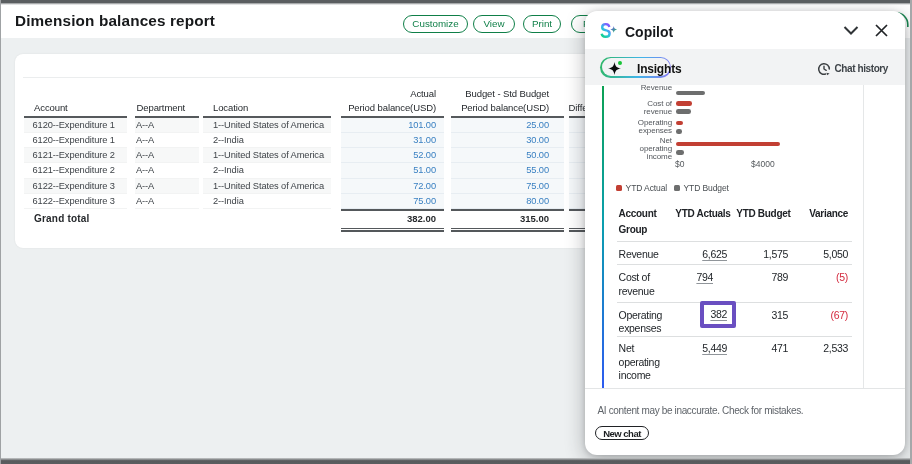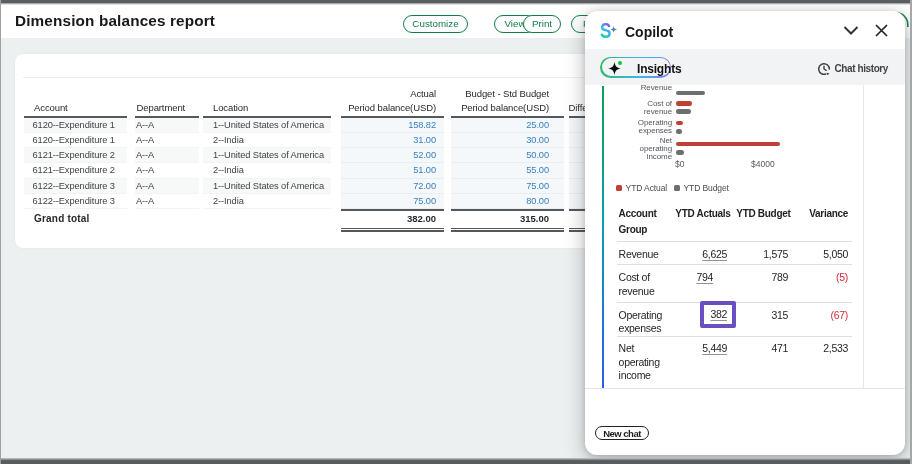--- a/index.html
+++ b/index.html
@@ -65,21 +65,21 @@
 #newchat{left:10px;top:415px;width:54px;height:14px;border:1.4px solid #202225;border-radius:9.5px;box-sizing:border-box;font-size:9.5px;font-weight:bold;color:#1b1e20;text-align:center;line-height:14.5px;letter-spacing:-.5px;}
 </style>
 </head>
 <body>
 <div class="abs" id="band"></div>
 <div class="abs" id="content"></div>
 <div class="abs" id="card"></div>
 <div class="abs" id="carddiv"></div>
 <div class="abs" id="title">Dimension balances report</div>
 <div class="pill" style="left:403px;width:65px;">Customize</div>
-<div class="pill" style="left:494px;width:42px;">View</div>
+<div class="pill" style="left:473px;width:42px;">View</div>
 <div class="pill" style="left:523px;width:38px;">Print</div>
 <div class="pill" style="left:571px;width:52px;text-align:left;padding-left:11px;">First</div>
 <svg class="abs" style="left:884px;top:11px;" width="26" height="16" viewBox="0 0 26 16">
     <path d="M4 1.8 L12.2 1.8 A 11.6 11.6 0 0 1 23.8 13.4 L23.8 16" fill="none" stroke="#168850" stroke-width="1.6"></path>
   </svg>
 
 <div class="hd" style="left:34px;top:102px;">Account</div>
 <div class="hd" style="left:136.5px;top:102px;">Department</div>
 <div class="hd" style="left:213px;top:102px;">Location</div>
 <div class="hd hr" style="right:476px;top:87.5px;">Actual</div>
@@ -89,21 +89,21 @@
 <div class="hd" style="left:568.5px;top:102px;">Difference</div>
 <div class="hb" style="left:24px;width:103px;"></div>
 <div class="hb" style="left:134.5px;width:64.5px;"></div>
 <div class="hb" style="left:202.5px;width:128.5px;"></div>
 <div class="hb" style="left:341px;width:102.5px;"></div>
 <div class="hb" style="left:451px;width:113px;"></div>
 <div class="hb" style="left:568.5px;width:24px;"></div>
 <div class="tc k1 ra" style="top:117.5px;">6120--Expenditure 1</div>
 <div class="tc k2 ra" style="top:117.5px;">A--A</div>
 <div class="tc k3 ra" style="top:117.5px;">1--United States of America</div>
-<div class="tc k4" style="top:117.5px;">158.82</div>
+<div class="tc k4" style="top:117.5px;">101.00</div>
 <div class="tc k5" style="top:117.5px;">25.00</div>
 <div class="tc k6" style="top:117.5px;"></div>
 <div class="tc k1 rb" style="top:132.8px;">6120--Expenditure 1</div>
 <div class="tc k2 rb" style="top:132.8px;">A--A</div>
 <div class="tc k3 rb" style="top:132.8px;">2--India</div>
 <div class="tc k4" style="top:132.8px;">31.00</div>
 <div class="tc k5" style="top:132.8px;">30.00</div>
 <div class="tc k6" style="top:132.8px;"></div>
 <div class="tc k1 ra" style="top:148.1px;">6121--Expenditure 2</div>
 <div class="tc k2 ra" style="top:148.1px;">A--A</div>
@@ -232,19 +232,20 @@
     <div class="abs" id="pbox"></div>
     <div class="psep" style="top:251.9px;"></div>
     <div class="pv" style="left:33.6px;top:258.9px;">Net</div>
     <div class="pv" style="left:33.6px;top:272.4px;">operating</div>
     <div class="pv" style="left:33.6px;top:285.9px;">income</div>
     <div class="pv pr lnk" style="left:62px;width:80px;top:258.9px;">5,449</div>
     <div class="pv pr" style="left:143px;width:60px;top:258.9px;">471</div>
     <div class="pv pr" style="left:204px;width:59px;top:258.9px;">2,533</div>
   </div>
   <div class="abs" id="pfoot"></div>
+  <div class="abs" id="ainote">AI content may be inaccurate. Check for mistakes.</div>
   <div class="abs" id="newchat">New chat</div>
 </div>
 <div class="abs" id="topbar"></div>
 <div class="abs" id="topfade"></div>
 <div class="abs" id="botbar"></div>
 <div class="abs" id="ledge"></div>
 <div class="abs" id="redge"></div>
 
 </body></html>

